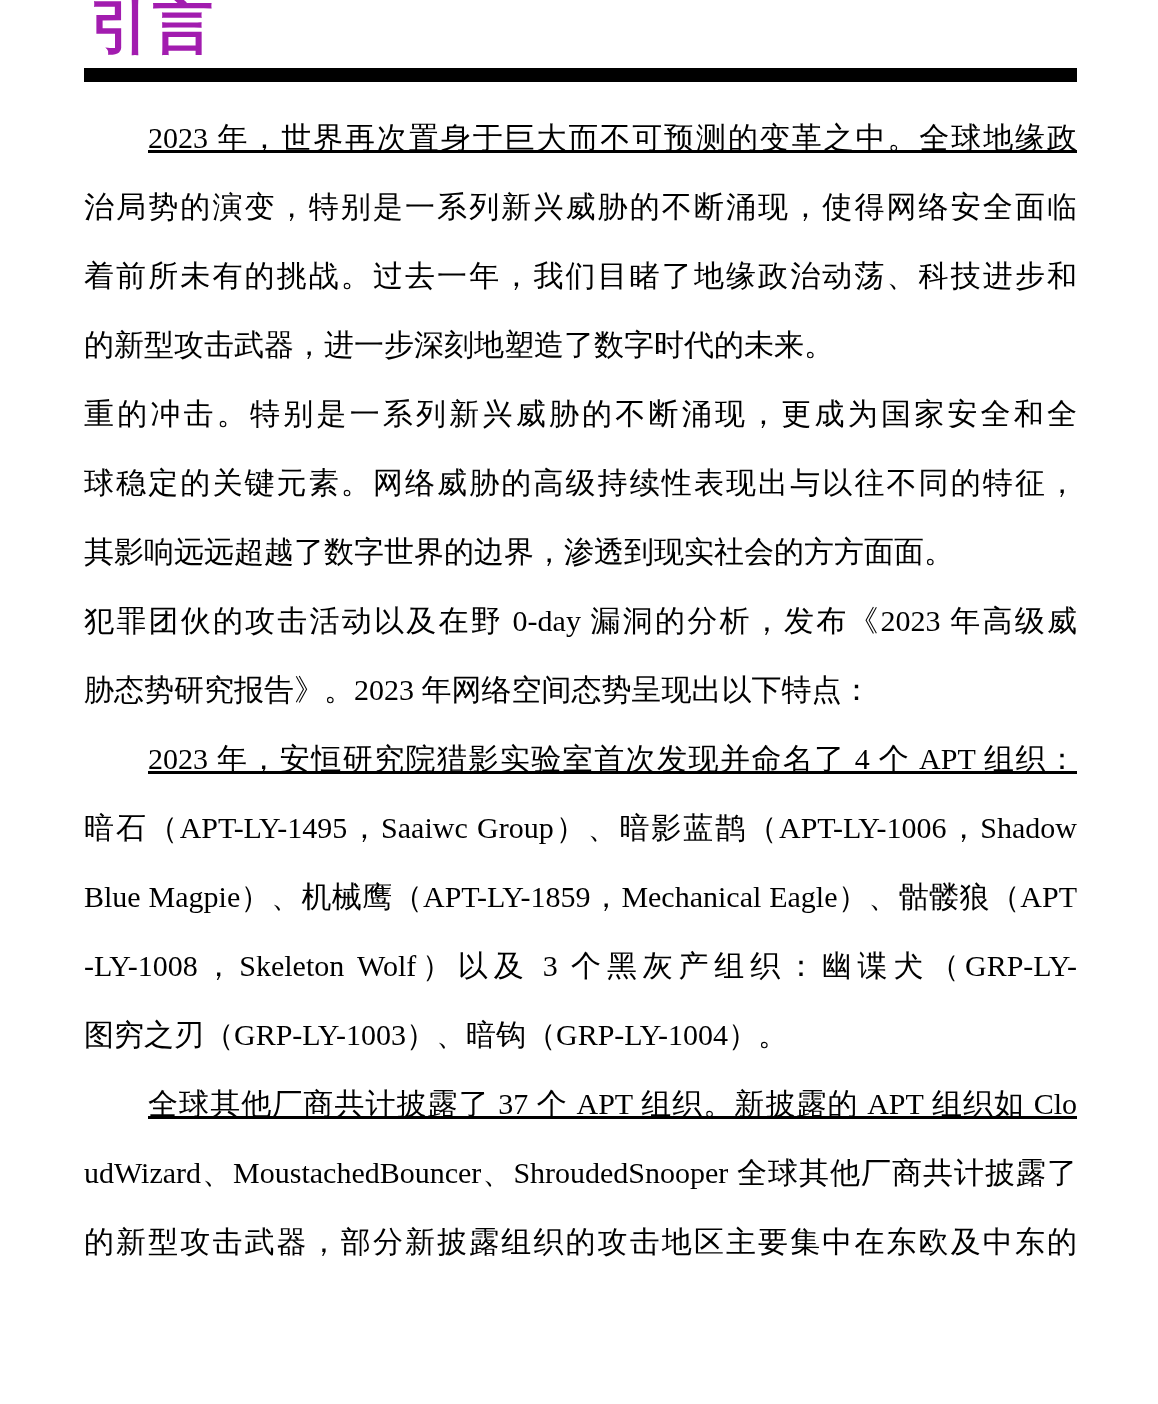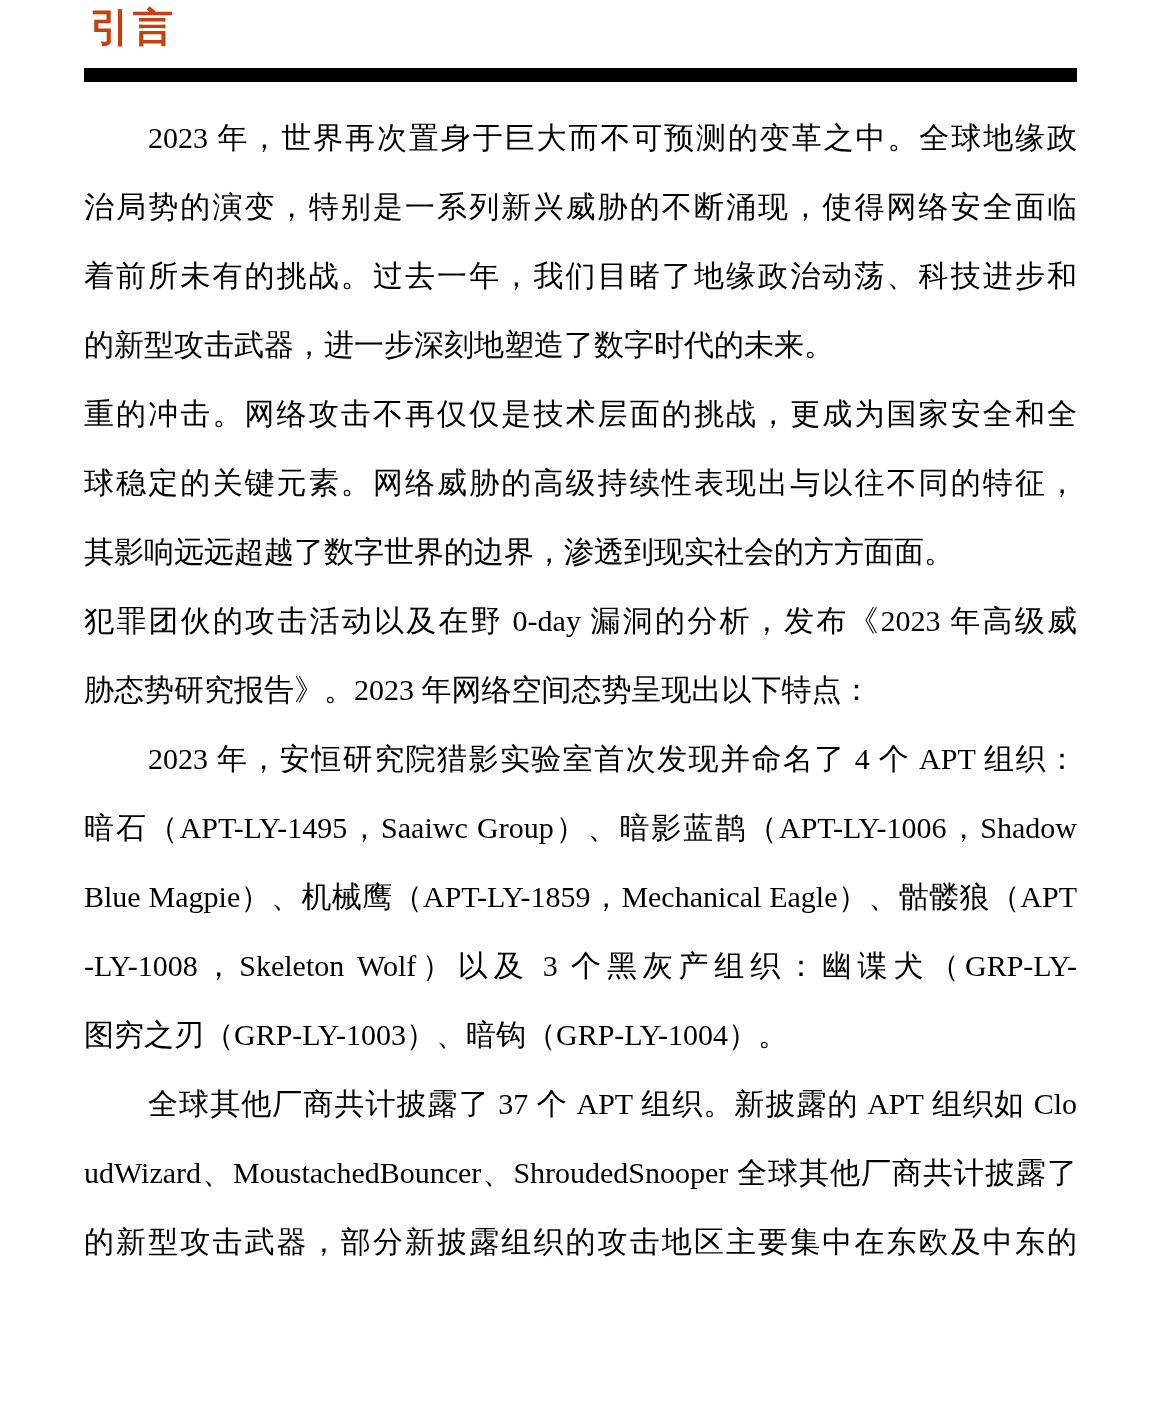--- a/index.html
+++ b/index.html
@@ -15,24 +15,24 @@
     color: #000000;
     overflow: hidden;
   }
   .page-title {
     position: absolute;
     left: 90px;
     top: 2px;
     margin: 0;
     font-family: "Liberation Sans", "DejaVu Sans", sans-serif;
     font-weight: 700;
-    font-size: 40px;
+    font-size: 60px;
     line-height: 50px;
     letter-spacing: 3px;
-    color: #c2410c;
+    color: #a21caf;
   }
   .title-divider {
     position: absolute;
     left: 84px;
     top: 68px;
     width: 993px;
     height: 14px;
     background: #000000;
   }
   .body-text {
@@ -50,40 +50,41 @@
     padding: 0;
   }
   .line {
     height: 69px;
     overflow: hidden;
     text-align: justify;
     text-align-last: justify;
   }
   .line.first {
     text-indent: 64px;
+    text-decoration: underline;
   }
   .line.para-last {
     text-align-last: left;
   }
 </style>
 </head>
 <body>
 
 <div class="page">
   <h1 class="page-title">引言</h1>
   <div class="title-divider"></div>
   <div class="body-text" id="body-text">
       <div class="para">
         <div class="line first">2023 年，世界再次置身于巨大而不可预测的变革之中。全球地缘政</div>
         <div class="line">治局势的演变，特别是一系列新兴威胁的不断涌现，使得网络安全面临</div>
         <div class="line">着前所未有的挑战。过去一年，我们目睹了地缘政治动荡、科技进步和</div>
         <div class="line para-last">的新型攻击武器，进一步深刻地塑造了数字时代的未来。</div>
       </div>
       <div class="para">
-        <div class="line">重的冲击。网络攻击不再仅仅是技术层面的挑战，更成为国家安全和全</div>
+        <div class="line">重的冲击。特别是一系列新兴威胁的不断涌现，更成为国家安全和全</div>
         <div class="line">球稳定的关键元素。网络威胁的高级持续性表现出与以往不同的特征，</div>
         <div class="line para-last">其影响远远超越了数字世界的边界，渗透到现实社会的方方面面。</div>
       </div>
       <div class="para">
         <div class="line">犯罪团伙的攻击活动以及在野 0-day 漏洞的分析，发布《2023 年高级威</div>
         <div class="line para-last">胁态势研究报告》。2023 年网络空间态势呈现出以下特点：</div>
       </div>
       <div class="para">
         <div class="line first">2023 年，安恒研究院猎影实验室首次发现并命名了 4 个 APT 组织：</div>
         <div class="line">暗石（APT-LY-1495，Saaiwc Group）、暗影蓝鹊（APT-LY-1006，Shadow</div>

